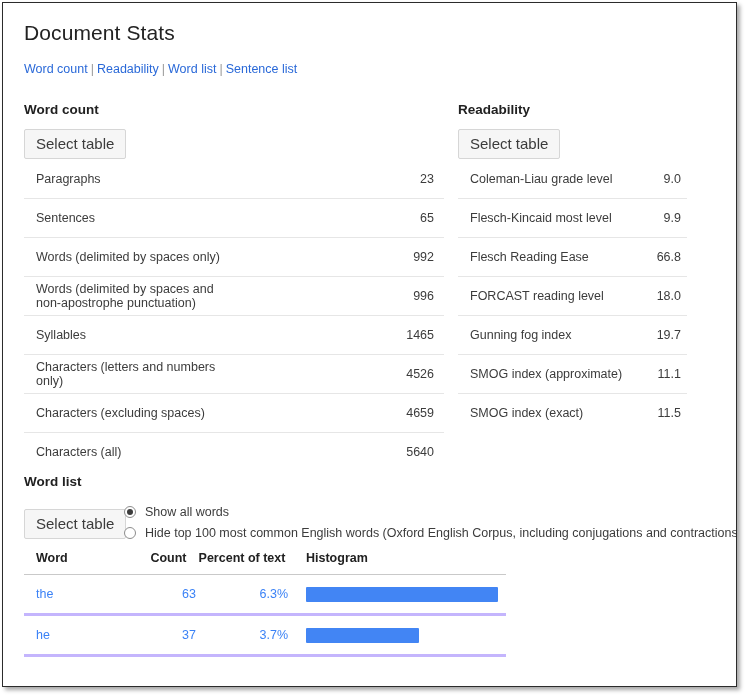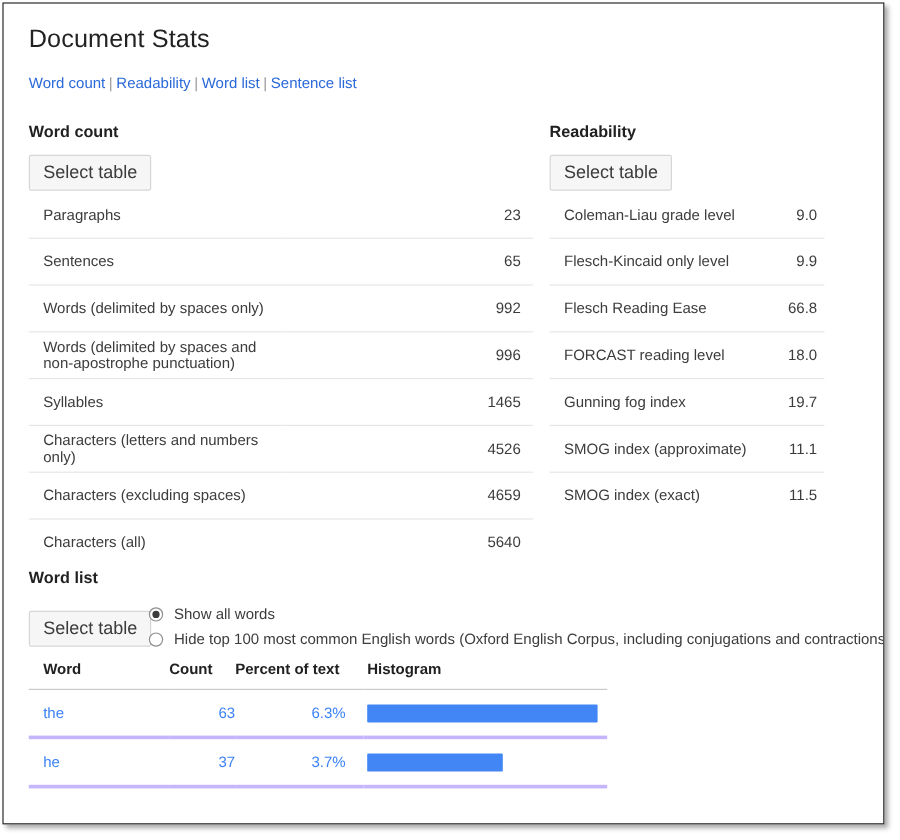--- a/index.html
+++ b/index.html
@@ -189,21 +189,21 @@
   }
   table.wordlist th {
     font-size: 12.5px;
     font-weight: bold;
     color: #212121;
     text-align: left;
     padding: 0 0 9px 0;
     border-bottom: 1px solid #c9c9c9;
     vertical-align: bottom;
   }
-  table.wordlist th.num { text-align: left; }
+  table.wordlist th.num { text-align: center; }
   table.wordlist td {
     font-size: 12.5px;
     color: #3b82f6;
     height: 38px;
     vertical-align: middle;
     border-bottom: 3px solid #c4b5fd;
     padding: 0;
   }
   table.wordlist td.num { text-align: right; }
   .c-word  { width: 105px; padding-left: 12px !important; }
@@ -275,21 +275,21 @@
         <div class="col-right">
           <div class="section-title">Readability</div>
           <button class="select-table-btn">Select table</button>
           <table class="stats">
             <tbody>
               <tr>
                 <td class="label">Coleman-Liau grade level</td>
                 <td class="value">9.0</td>
               </tr>
               <tr>
-                <td class="label">Flesch-Kincaid only level</td>
+                <td class="label">Flesch-Kincaid most level</td>
                 <td class="value">9.9</td>
               </tr>
               <tr>
                 <td class="label">Flesch Reading Ease</td>
                 <td class="value">66.8</td>
               </tr>
               <tr>
                 <td class="label">FORCAST reading level</td>
                 <td class="value">18.0</td>
               </tr>

